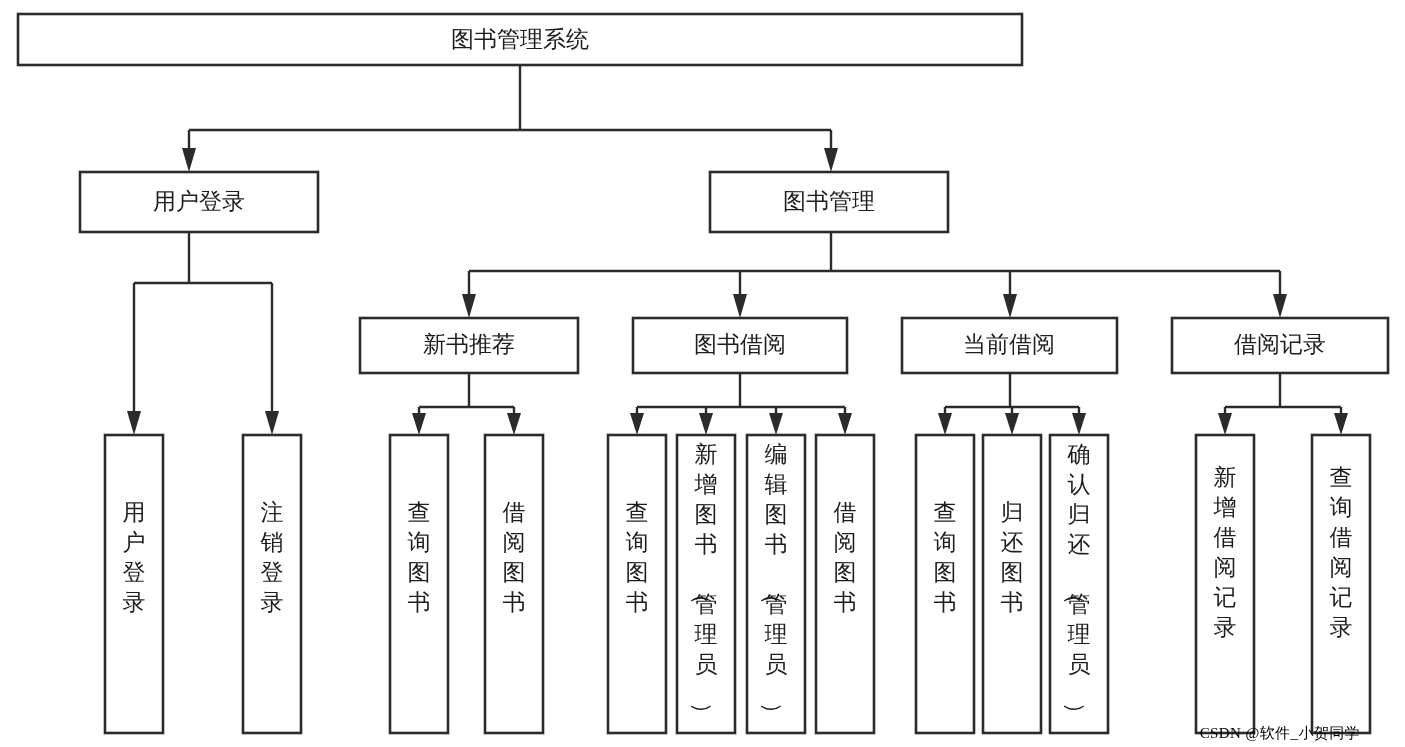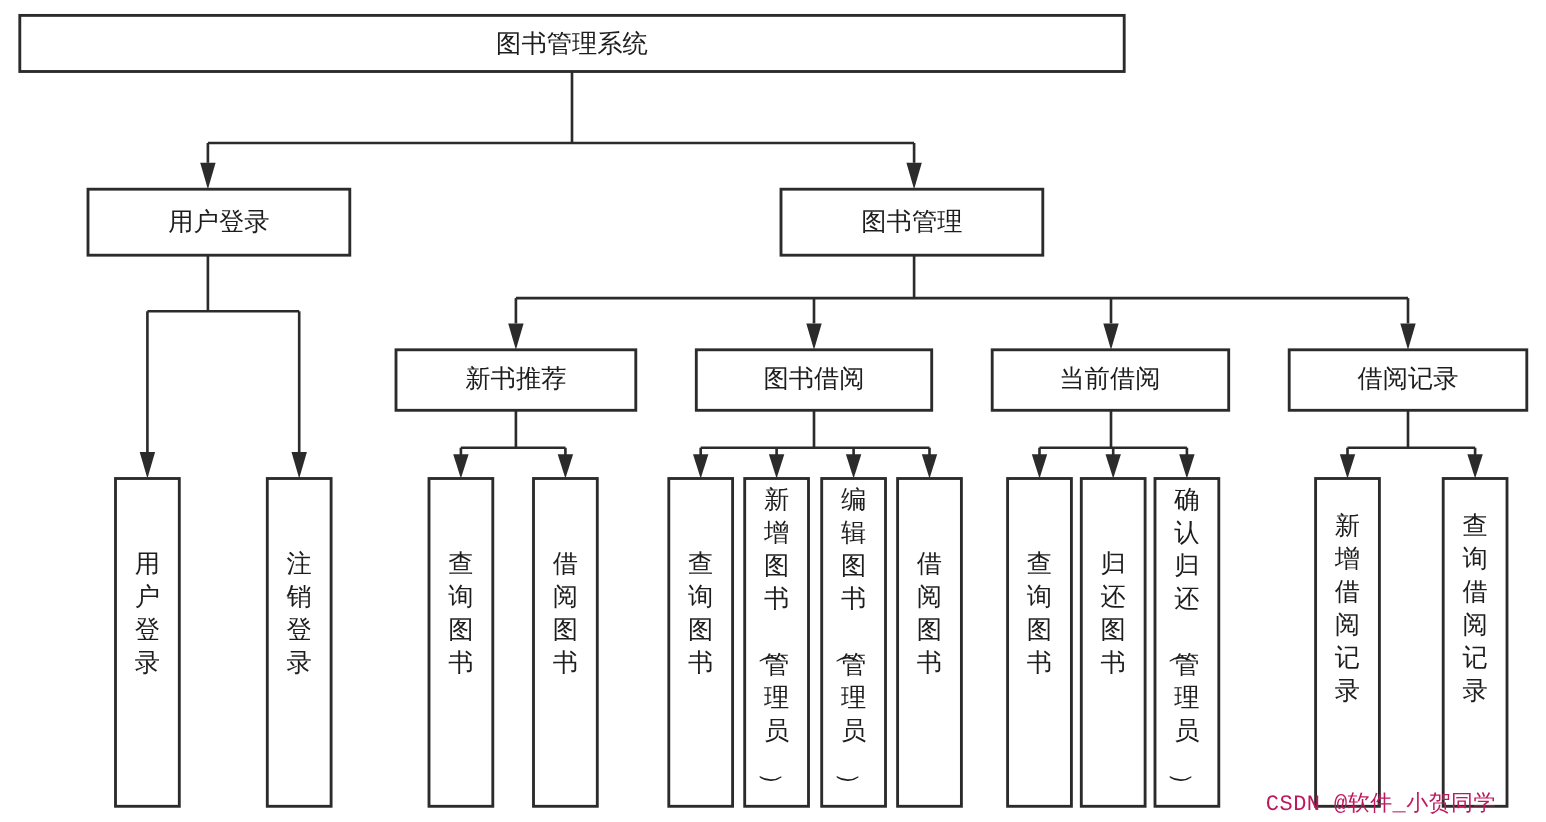--- a/index.html
+++ b/index.html
@@ -51,23 +51,23 @@
     fill: none;
   }
   .arrow-head {
     fill: #2b2b2b;
     stroke: none;
   }
   .watermark {
     position: absolute;
     right: 8px;
     bottom: 4px;
-    font-family: Liberation Mono, monospace;
-    font-size: 20px;
-    color: #be185d;
+    font-family: Liberation Serif, serif;
+    font-size: 15px;
+    color: #000000;
     letter-spacing: 0.4px;
     white-space: nowrap;
     user-select: none;
   }
 </style>
 </head>
 <body>
 
 <div id="chart-root">
 

